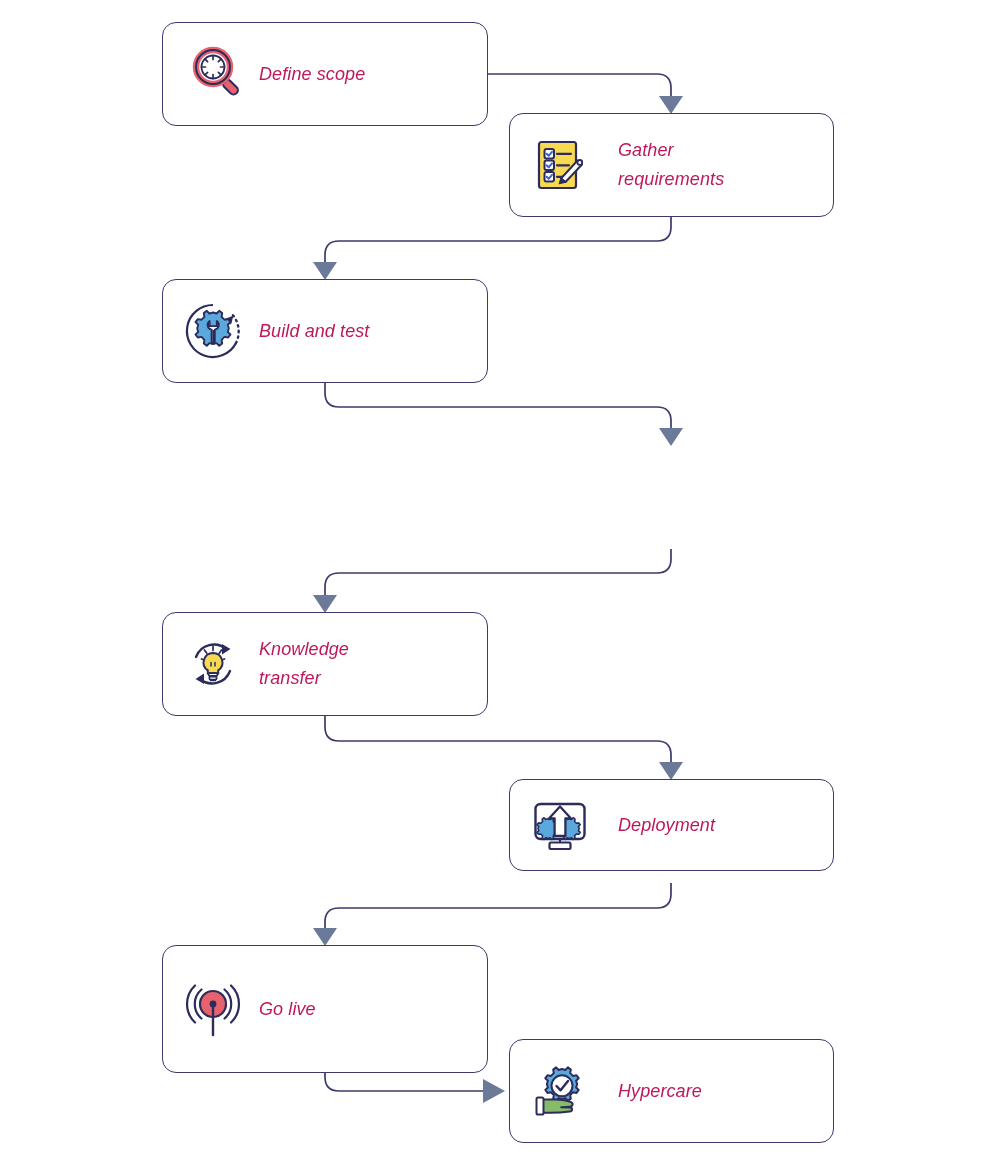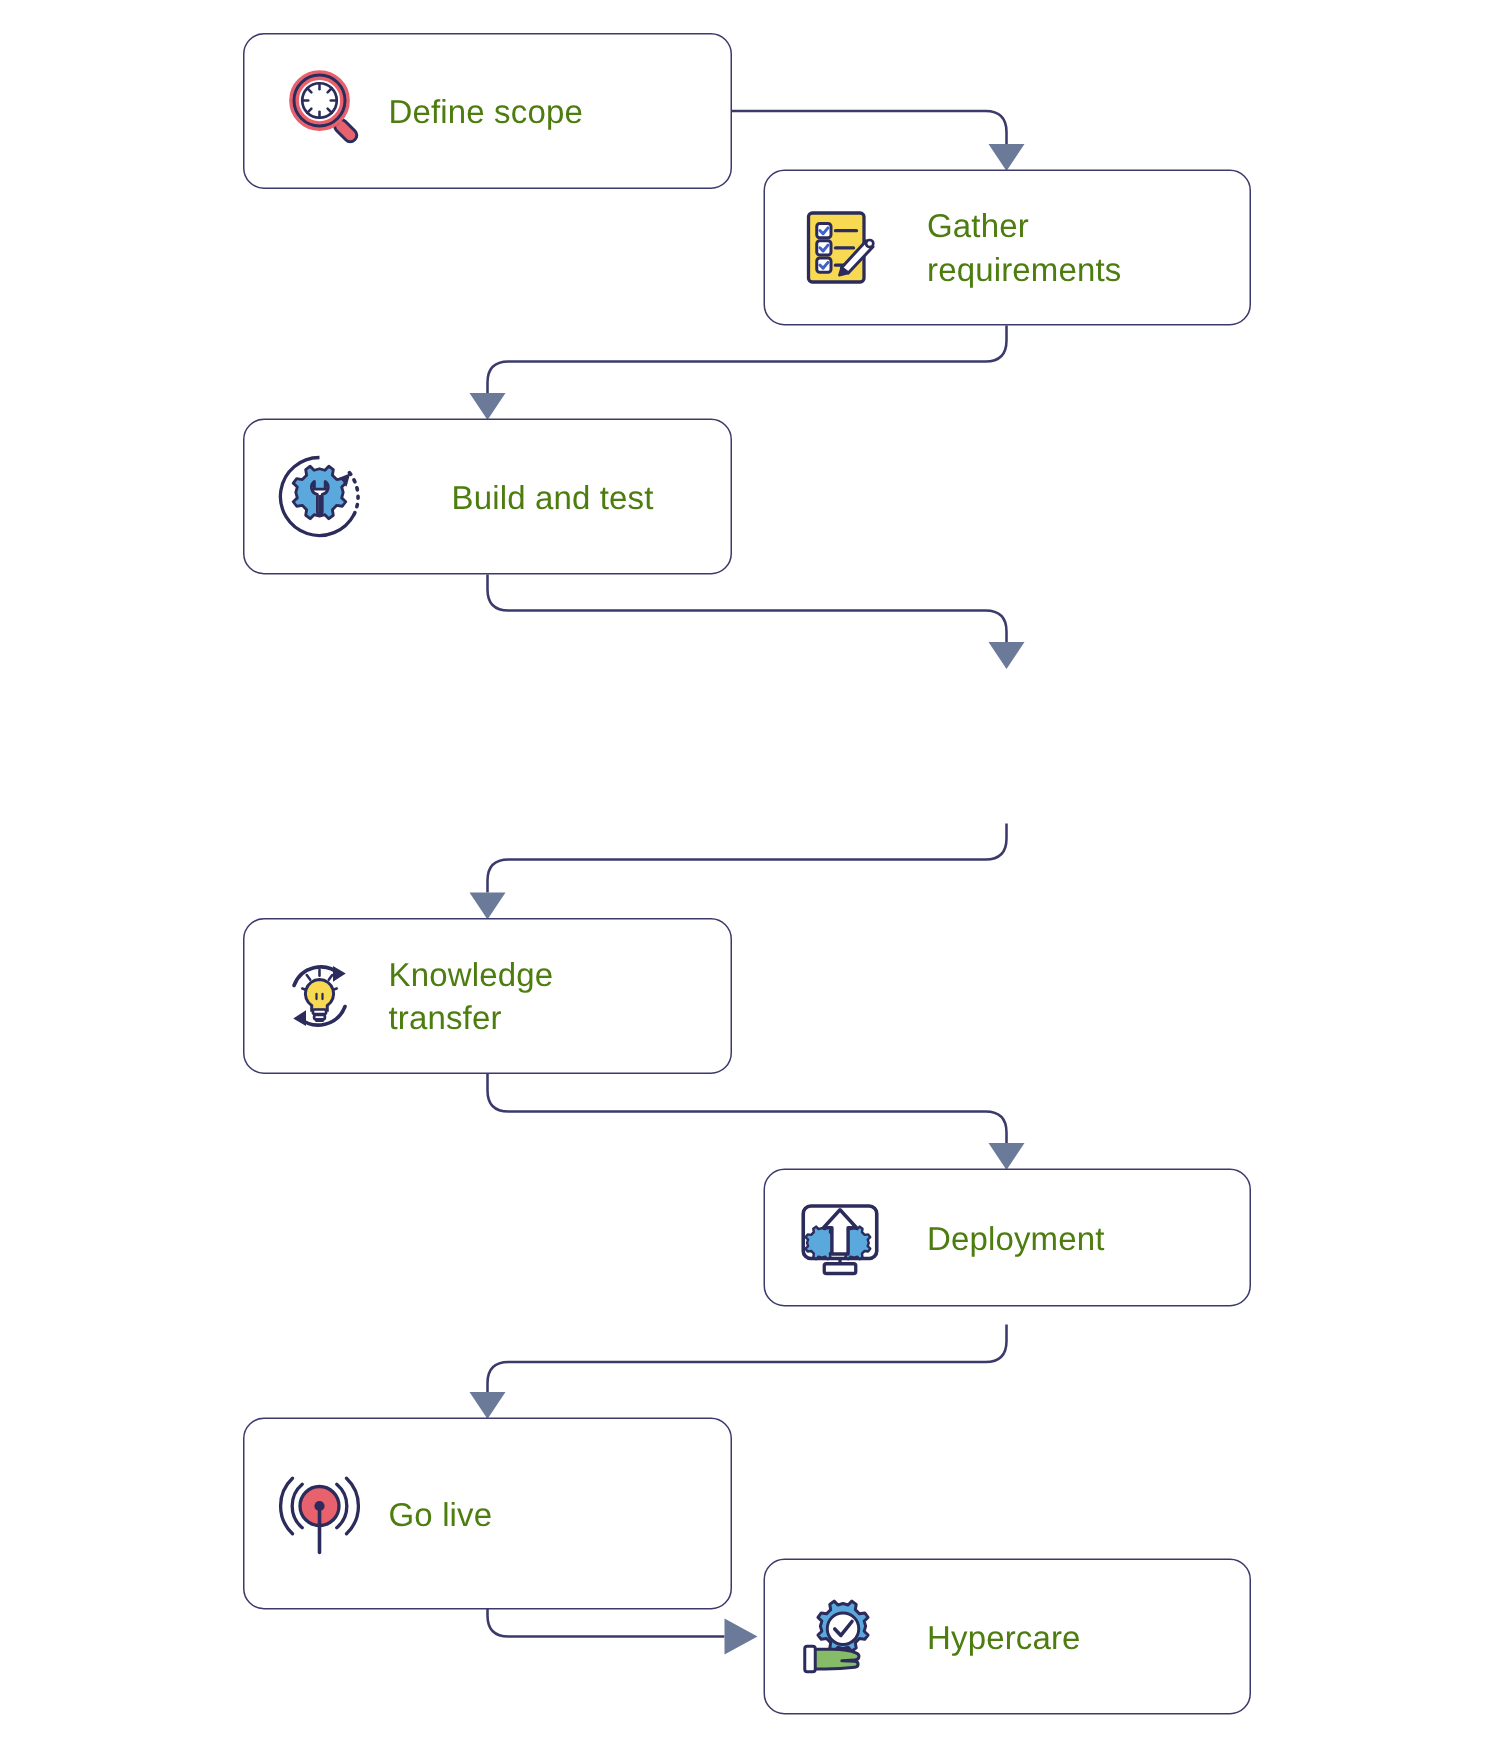--- a/index.html
+++ b/index.html
@@ -41,26 +41,27 @@
     z-index: 2;
   }
   .node-icon {
     width: 64px;
     height: 64px;
     flex: 0 0 64px;
     margin-right: 14px;
     display: block;
   }
   .node-label {
-    font-size: 22px;
+    font-size: 18px;
     line-height: 29px;
-    color: #4d7c0f;
+    color: #be185d;
     letter-spacing: 0.1px;
     white-space: pre-line;
     font-family: "Liberation Sans", sans-serif;
+    font-style: italic;
   }
   .n-left  { left: 162px; width: 326px; }
   .n-right { left: 509px; width: 325px; gap: 12px; }
 </style>
 </head>
 <body>
 
 <div id="stage">
 
   <svg id="connectors" viewBox="0 0 998 1162">
@@ -135,21 +136,21 @@
       <g transform="rotate(0 0 0)">
         <path d="M33,45.5 L49.5,27.5 L54,31.5 L37.5,49 Z" fill="#ffffff" stroke="#2c2c5c" stroke-width="2" stroke-linejoin="round"></path>
         <path d="M33,45.5 L37.5,49 L31.5,50.5 Z" fill="#2c2c5c" stroke="#2c2c5c" stroke-width="1.6" stroke-linejoin="round"></path>
         <circle cx="51.8" cy="29.4" r="2.4" fill="#ffffff" stroke="#2c2c5c" stroke-width="1.8"></circle>
       </g>
     </svg>
     <div class="node-label">Gather
 requirements</div>
   </div>
 
-  <div class="node n-left" style="top:279px;height:104px;gap:42px;">
+  <div class="node n-left" style="top:279px;height:104px;">
     <svg class="node-icon" viewBox="0 0 64 64">
       <path d="M32,6 A26,26 0 1,0 55,44" fill="none" stroke="#2c2c5c" stroke-width="2.2"></path>
       <path d="M55,44 A26,26 0 0,0 50,14" fill="none" stroke="#2c2c5c" stroke-width="2.4" stroke-dasharray="1.4 4.2" stroke-linecap="round"></path>
       <path d="M44,20 L52.5,16.5 L50,25.5 Z" fill="#2c2c5c"></path>
       <path d="M32,13.5
                l3.6,1 2.6-2.7 3,2.3 -0.6,3.7 2.9,2.9 3.7,-0.6 2.3,3 -2.7,2.6 1,3.6 -1,3.6 2.7,2.6 -2.3,3 -3.7,-0.6 -2.9,2.9 0.6,3.7 -3,2.3 -2.6,-2.7 -3.6,1 -3.6,-1 -2.6,2.7 -3,-2.3 0.6,-3.7 -2.9,-2.9 -3.7,0.6 -2.3,-3 2.7,-2.6 -1,-3.6 1,-3.6 -2.7,-2.6 2.3,-3 3.7,0.6 2.9,-2.9 -0.6,-3.7 3,-2.3 2.6,2.7 Z" fill="#5ba8dc" stroke="#2c2c5c" stroke-width="1.9" stroke-linejoin="round"></path>
       <path d="M28.6,22 a4.8,4.8 0 0,0 2,8.6 v11.6 a1.6,1.6 0 0,0 3.2,0 V30.6 a4.8,4.8 0 0,0 2,-8.6 v5.1 h-7.2 Z" fill="#ffffff" stroke="#2c2c5c" stroke-width="1.9" stroke-linejoin="round"></path>
       <line x1="32.2" y1="31" x2="32.2" y2="43" stroke="#2c2c5c" stroke-width="1.7"></line>
     </svg>
     <div class="node-label">Build and test</div>

